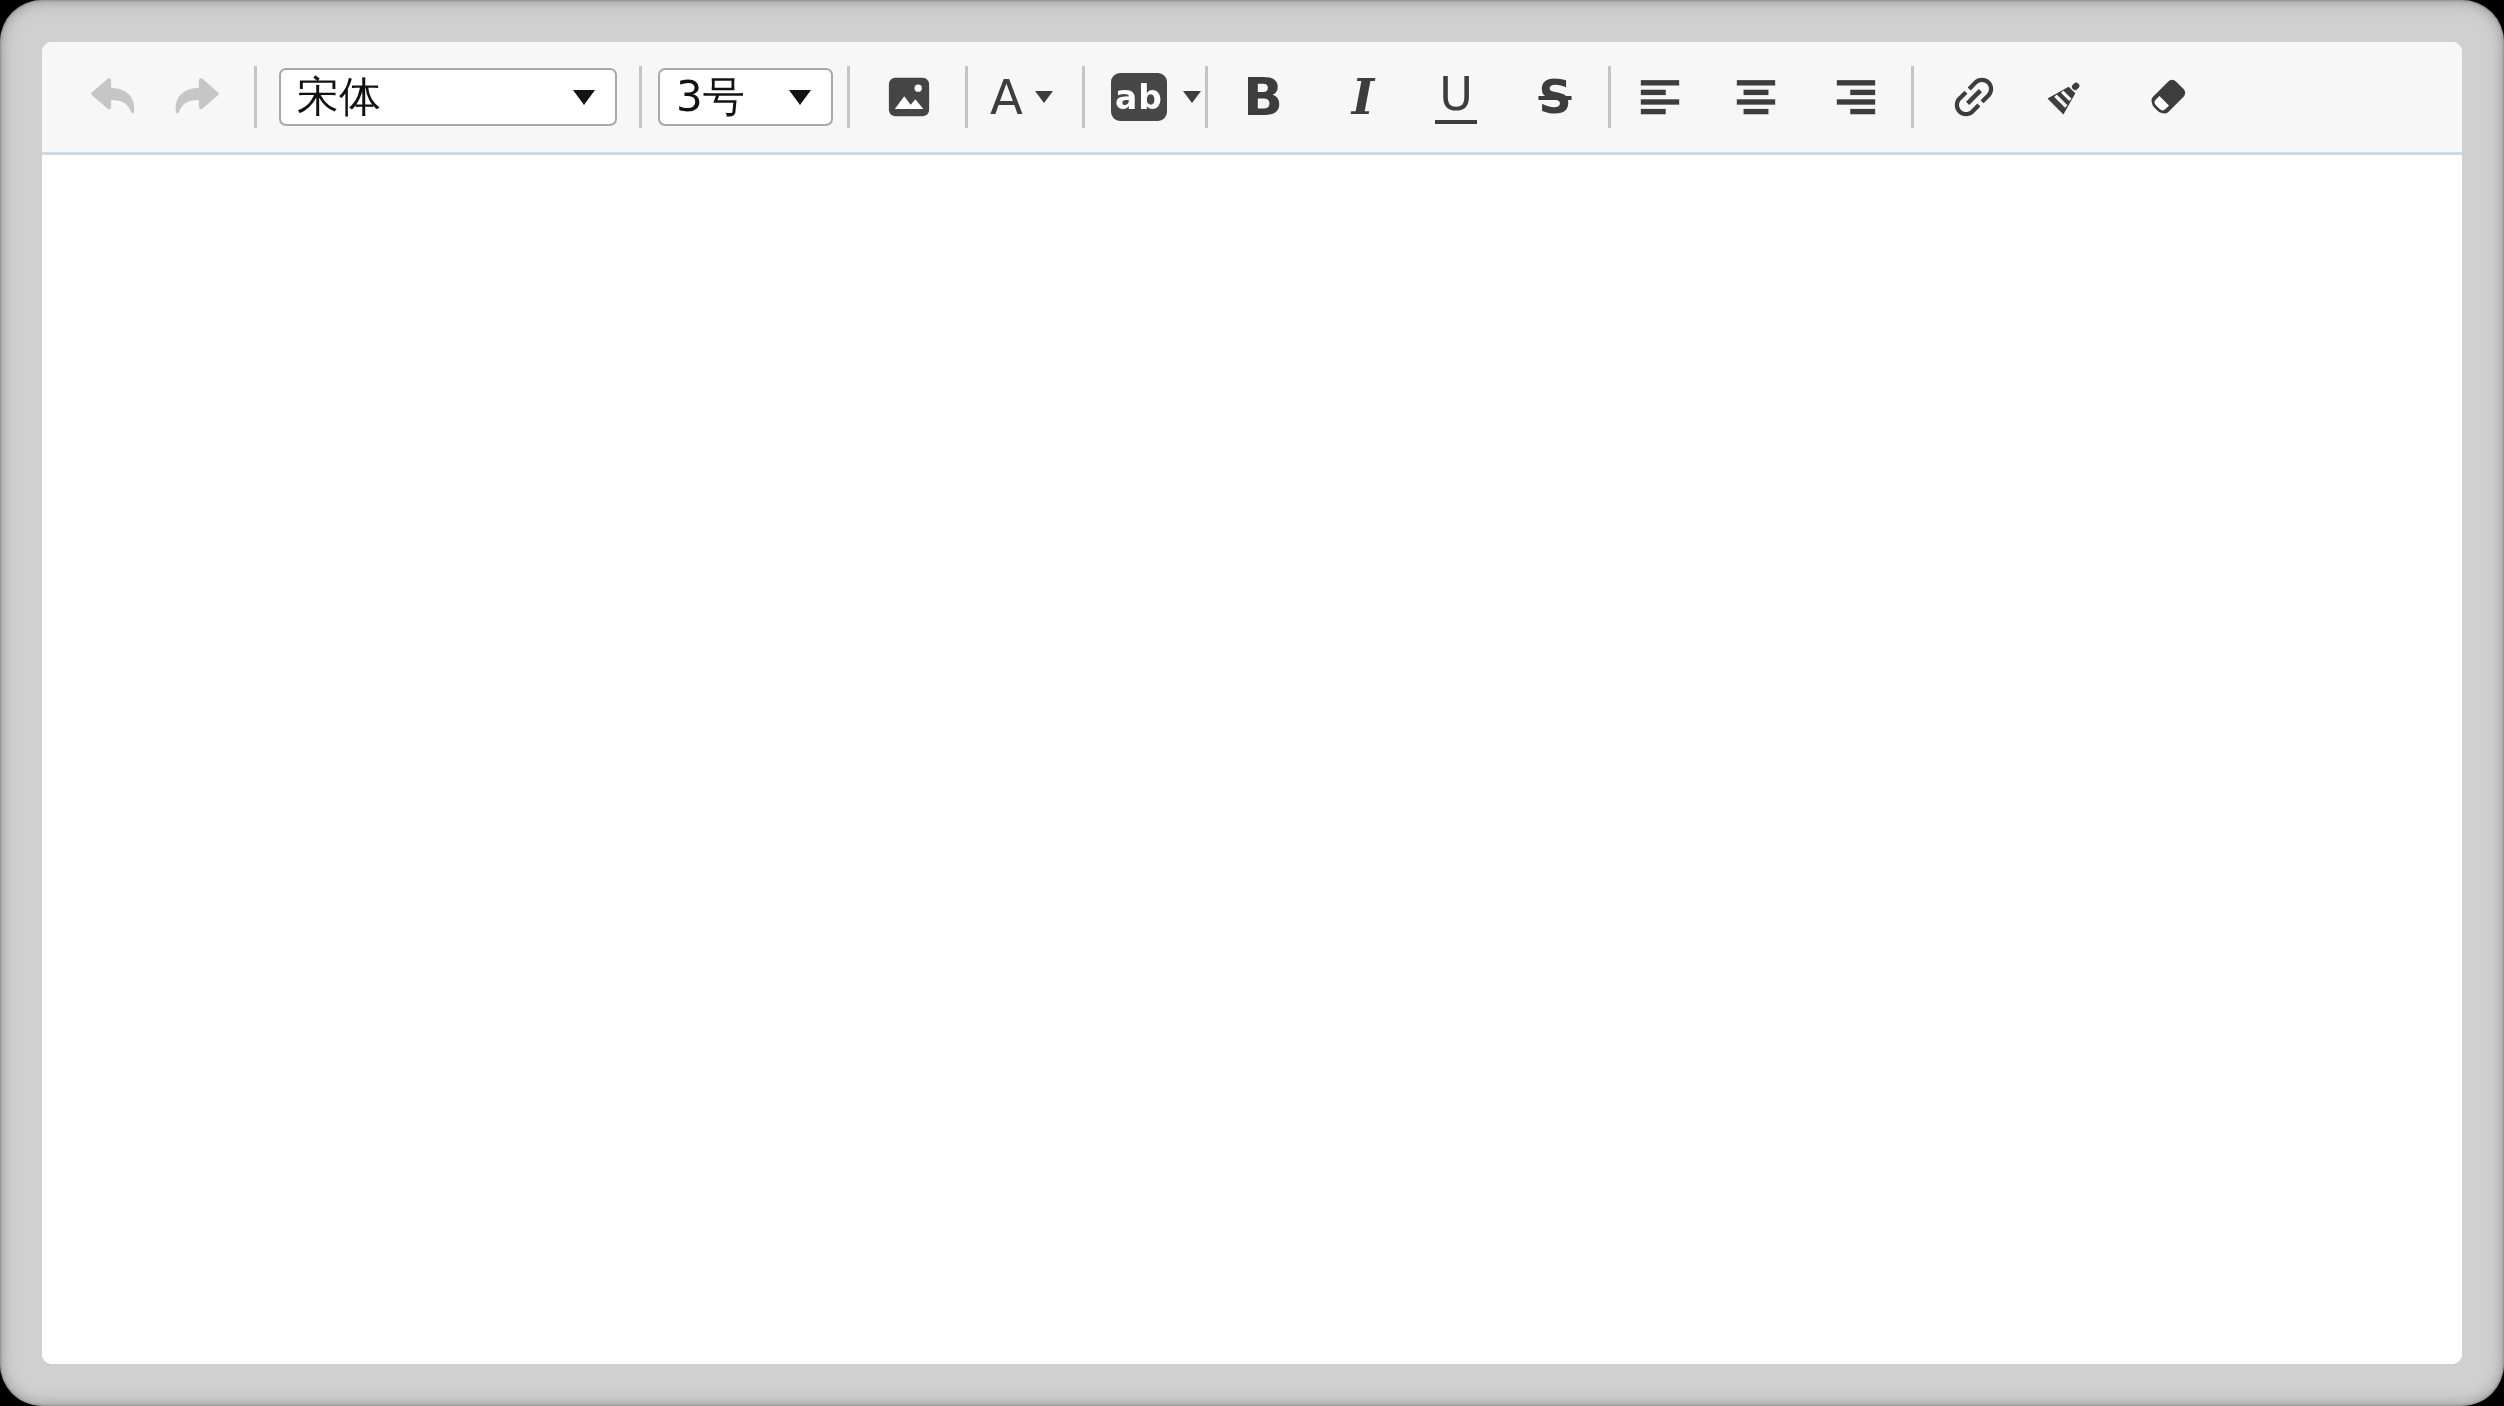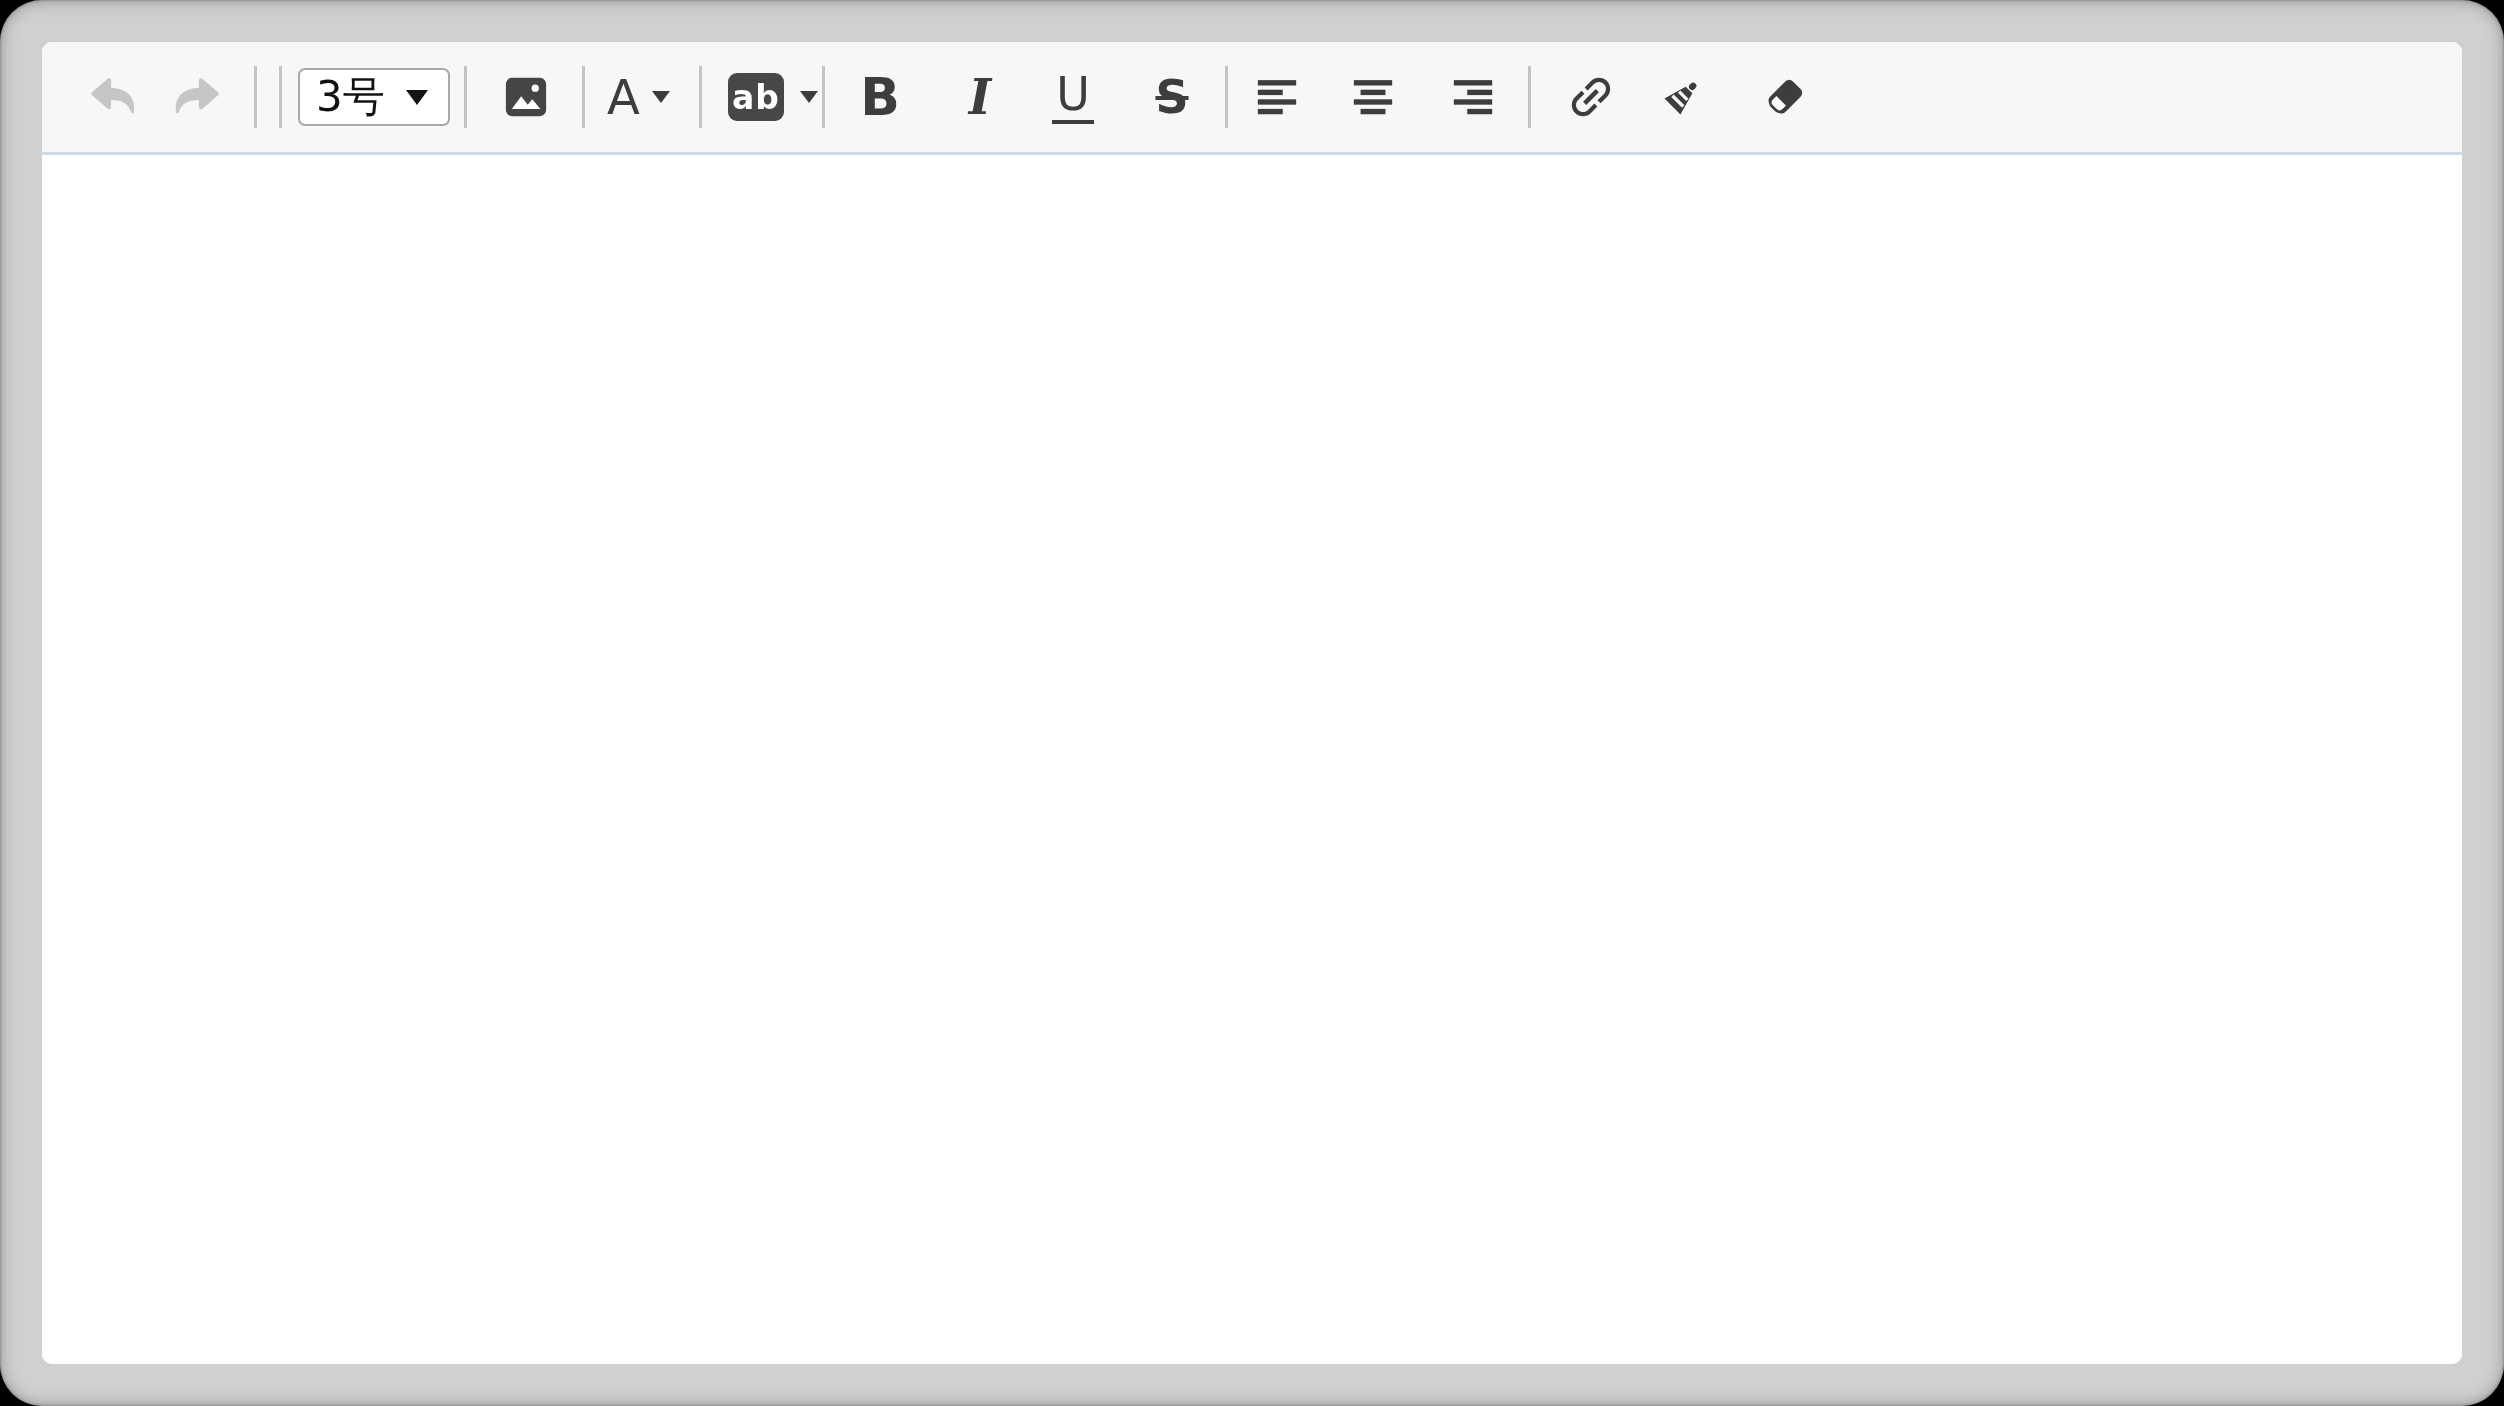--- a/index.html
+++ b/index.html
@@ -50,21 +50,21 @@
   .ddl {
     background: #fff;
     border: 2px solid #a8a8a8;
     border-radius: 7px;
     height: 58px; box-sizing: border-box;
     display: flex; align-items: center; justify-content: space-between;
     padding: 0 20px 0 16px;
     cursor: pointer;
   }
   .ddl-font { margin-left: 22px; width: 338px; }
-  .ddl-size { margin-left: 16px; width: 152px; }
+  .ddl-size { margin-left: 16px; width: 175px; }
   .ddl-text { font-size: 42px; color: #111; line-height: 1; white-space: nowrap; }
   .ddl-caret {
     width: 0; height: 0;
     border-left: 11px solid transparent;
     border-right: 11px solid transparent;
     border-top: 15px solid #141414;
   }
   .sep-2 { margin-left: 22px; }
   .sep-3 { margin-left: 14px; }
 
@@ -145,20 +145,24 @@
         <div class="tb-btn btn-redo">
           <svg class="arrow-svg" viewBox="0 0 24 24" xmlns="http://www.w3.org/2000/svg">
             <g transform="scale(-1,1) translate(-24,0)">
               <path d="M10.6 7.6 V4.0 c0-.86-1.02-1.32-1.66-.76 L1.45 9.7 c-.45.4-.45 1.1 0 1.5 l7.49 6.46 c.64.56 1.66.1 1.66-.76 v-3.5 c5.5.08 8.06 1.62 9.72 5.98 .25.65 1.22.52 1.3-.17 .84-7.02-3.36-11.28-11.02-11.6z"></path>
             </g>
           </svg>
         </div>
 
         <div class="sep sep-1"></div>
 
+        <div class="ddl ddl-font">
+          <span class="ddl-text">宋体</span>
+          <span class="ddl-caret"></span>
+        </div>
 
         <div class="sep sep-2"></div>
 
         <div class="ddl ddl-size">
           <span class="ddl-text">3号</span>
           <span class="ddl-caret"></span>
         </div>
 
         <div class="sep sep-3"></div>
 

